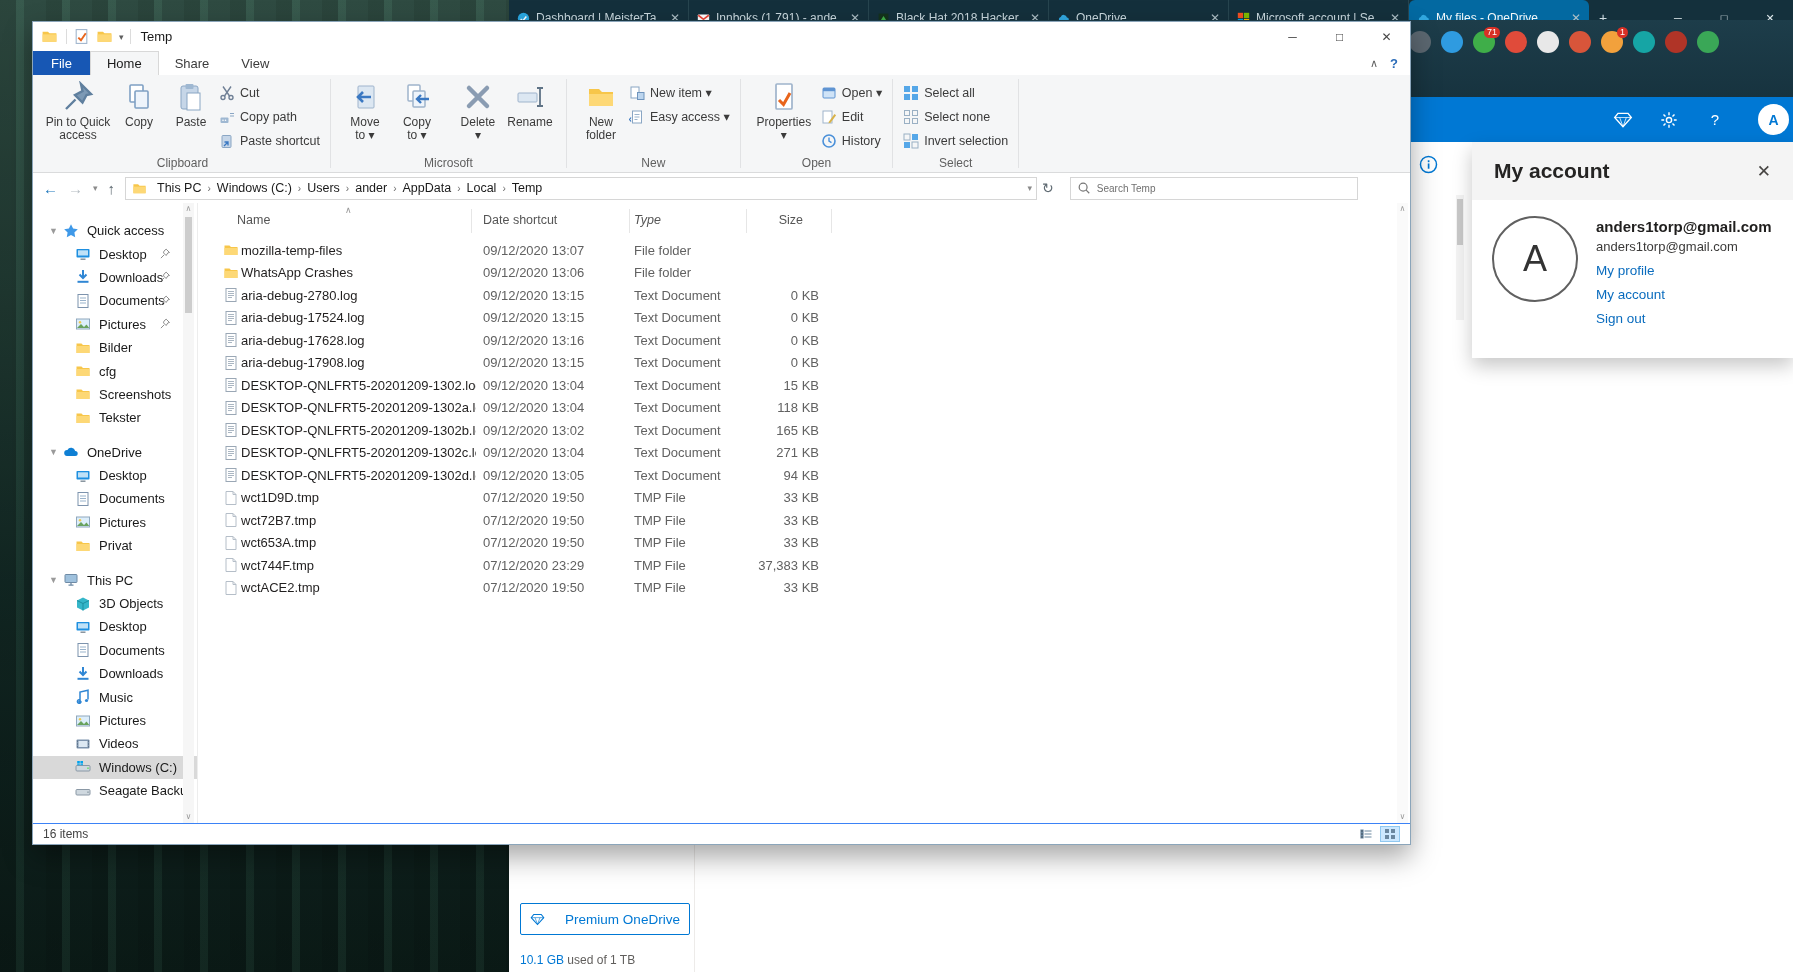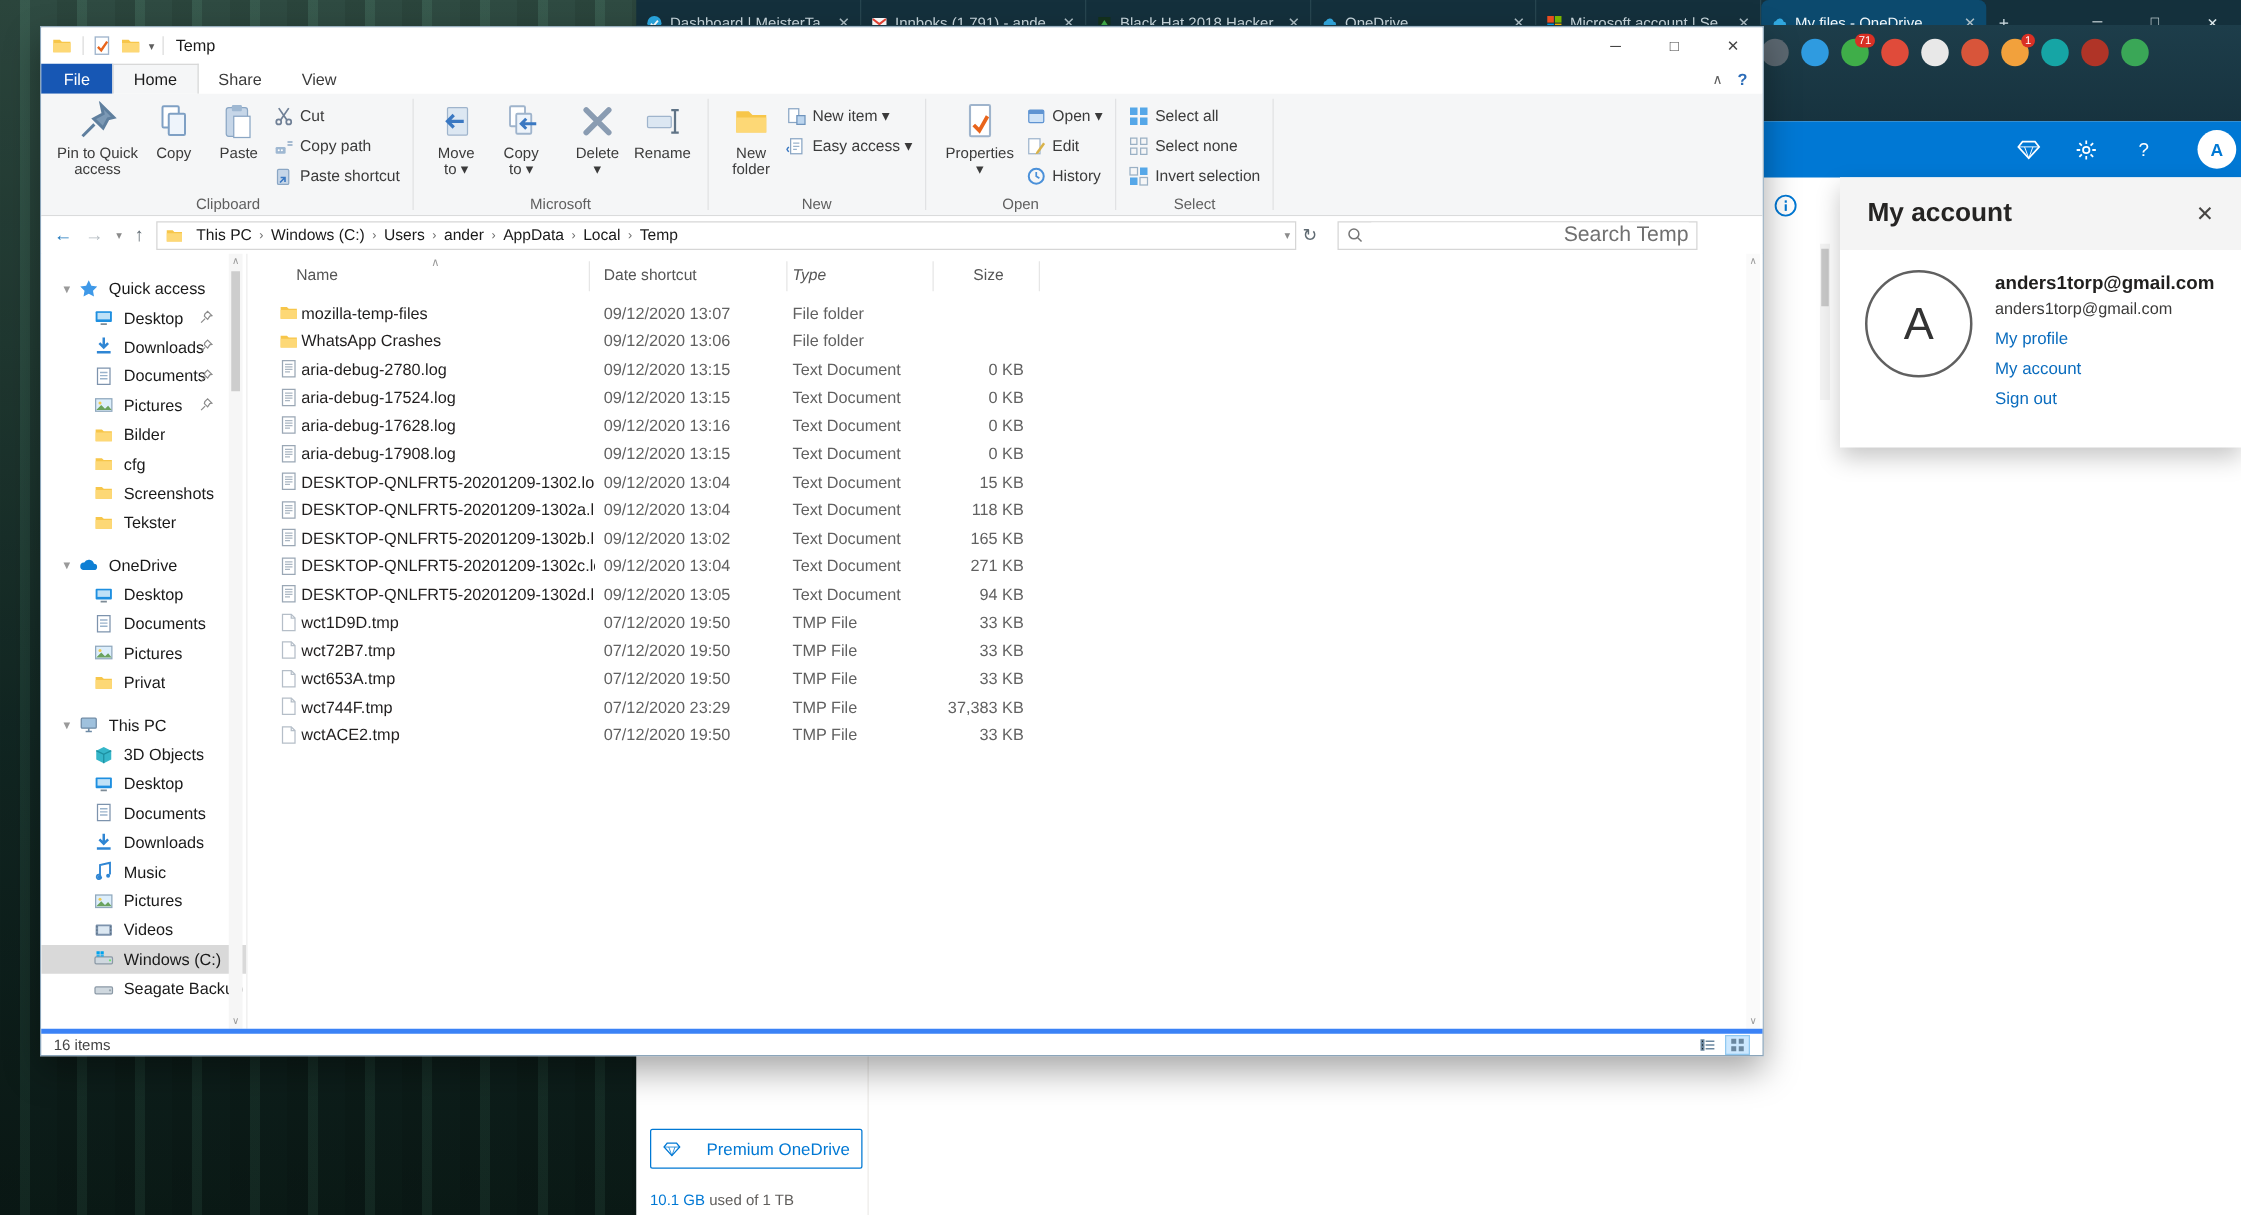--- a/index.html
+++ b/index.html
@@ -14,21 +14,21 @@
   .icon svg { width:100%; height:100%; display:block; }
 
   
   #tabbar { position:absolute; left:509px; top:0; width:1284px; height:36px;
     background:#14303c; display:flex; align-items:stretch; }
   .tab { width:180px; display:flex; align-items:center; gap:6px; padding:0 8px;
     color:#c9d8de; font-size:12px; border-right:1px solid #27454f; overflow:hidden; white-space:nowrap; }
   .tab .icon { width:13px; height:13px; }
   .tab .tlabel { flex:1; overflow:hidden; }
   .tab .tclose { color:#aebfc6; font-size:12px; flex:none; }
-  .tab.active { background:#0c4a6e; color:#f1f7f9; border-radius:6px 6px 0 0; border-right:none;text-decoration:underline; }
+  .tab.active { background:#0369a1; color:#f1f7f9; border-radius:6px 6px 0 0; border-right:none;text-decoration:underline; }
   .newtab { width:28px; color:#cfdde3; display:flex; align-items:center; justify-content:center; font-size:14px; }
   .wctl { margin-left:auto; display:flex; }
   .wctl div { width:46px; display:flex; align-items:center; justify-content:center; color:#dfe9ec; font-size:11px; }
 
   #chrome { position:absolute; left:509px; top:20px; width:1284px; height:77px;
     background:linear-gradient(180deg,#1d3d4a,#17333f); }
   #extrow { position:absolute; left:900px; top:11px; display:flex; gap:10px; align-items:center; }
   .extdot { width:22px; height:22px; border-radius:50%; position:relative; }
   .extbadge { position:absolute; right:-5px; top:-4px; background:#d93025; color:#fff;
     font-size:9px; line-height:11px; padding:0 3px; border-radius:6px; }
@@ -105,22 +105,22 @@
   #addr-box { margin-left:10px; width:912px; height:23px; border:1px solid #d6d6d6; display:flex;
     align-items:center; padding:0 4px 0 6px; }
   #addr-box .icon { width:15px; height:15px; margin-right:6px; }
   .crumb { color:#1a1a1a; font-size:12.5px; padding:0 4px; white-space:nowrap; }
   .csep { color:#6d6d6d; font-size:10px; padding:0 2px; }
   #addr-dd { margin-left:auto; color:#8b8b8b; font-size:9px; }
   #refresh-btn { margin-left:5px; color:#5f6a72; font-size:14px; }
   #search-box { margin-left:16px; width:288px; height:23px; border:1px solid #d6d6d6; display:flex;
     align-items:center; padding:0 6px; }
   #search-box .icon { width:14px; height:14px; margin-right:6px; }
-  #search-box input { border:none; outline:none; width:100%; font-size:17px; color:#444;
-    font-family:"Liberation Sans",sans-serif;text-align:right; }
+  #search-box input { border:none; outline:none; width:100%; font-size:10px; color:#444;
+    font-family:"Liberation Sans",sans-serif; }
   #search-box input::placeholder { color:#707070; }
 
   #ex-main { position:absolute; left:0; top:181px; right:0; bottom:21px; background:#fff; }
   #sidebar { position:absolute; left:0; top:0; width:164px; bottom:0; padding-top:16px; overflow:hidden; }
   .side-item { position:relative; height:23.4px; display:flex; align-items:center; white-space:nowrap;
     color:#1a1a1a; font-size:13px; }
   .side-item.gap { margin-top:11px; }
   .side-item .chev { position:absolute; left:16px; width:9px; color:#9a9a9a; font-size:9px; }
   .side-item .icon { width:16px; height:16px; margin-right:8px; }
   .side-item.lvl0 { padding-left:30px; }
@@ -141,21 +141,21 @@
   #rows { position:absolute; left:0; top:36px; right:0; }
   .frow { position:relative; height:22.5px; display:flex; align-items:center; }
   .frow .icon { position:absolute; left:26px; width:16px; height:16px; }
   .fname { position:absolute; left:44px; width:235px; overflow:hidden; white-space:nowrap; color:#211f1f; }
   .fdate { position:absolute; left:286px; color:#616161; }
   .ftype { position:absolute; left:437px; color:#616161; }
   .fsize { position:absolute; left:500px; width:122px; text-align:right; color:#616161; }
   #list-scroll { position:absolute; right:2px; top:0; width:11px; bottom:0; color:#9a9a9a; font-size:8px;
     text-align:center; background:#fafafa; }
 
-  #ex-status { position:absolute; left:0; bottom:0; right:0; height:21px; border-top:4px solid #3b82f6;
+  #ex-status { position:absolute; left:0; bottom:0; right:0; height:21px; border-top:1px solid #3b82f6;
     display:flex; align-items:center; padding:0 10px; font-size:12px; color:#444; }
   #view-btns { margin-left:auto; display:flex; gap:4px; }
   #view-btns .vb { width:20px; height:16px; display:flex; align-items:center; justify-content:center; }
   #view-btns .vb.on { background:#cce8ff; border:1px solid #90c8f0; }
   #view-btns svg { width:12px; height:12px; }
 </style>
 </head>
 <body>
 
 <div id="tabbar">

